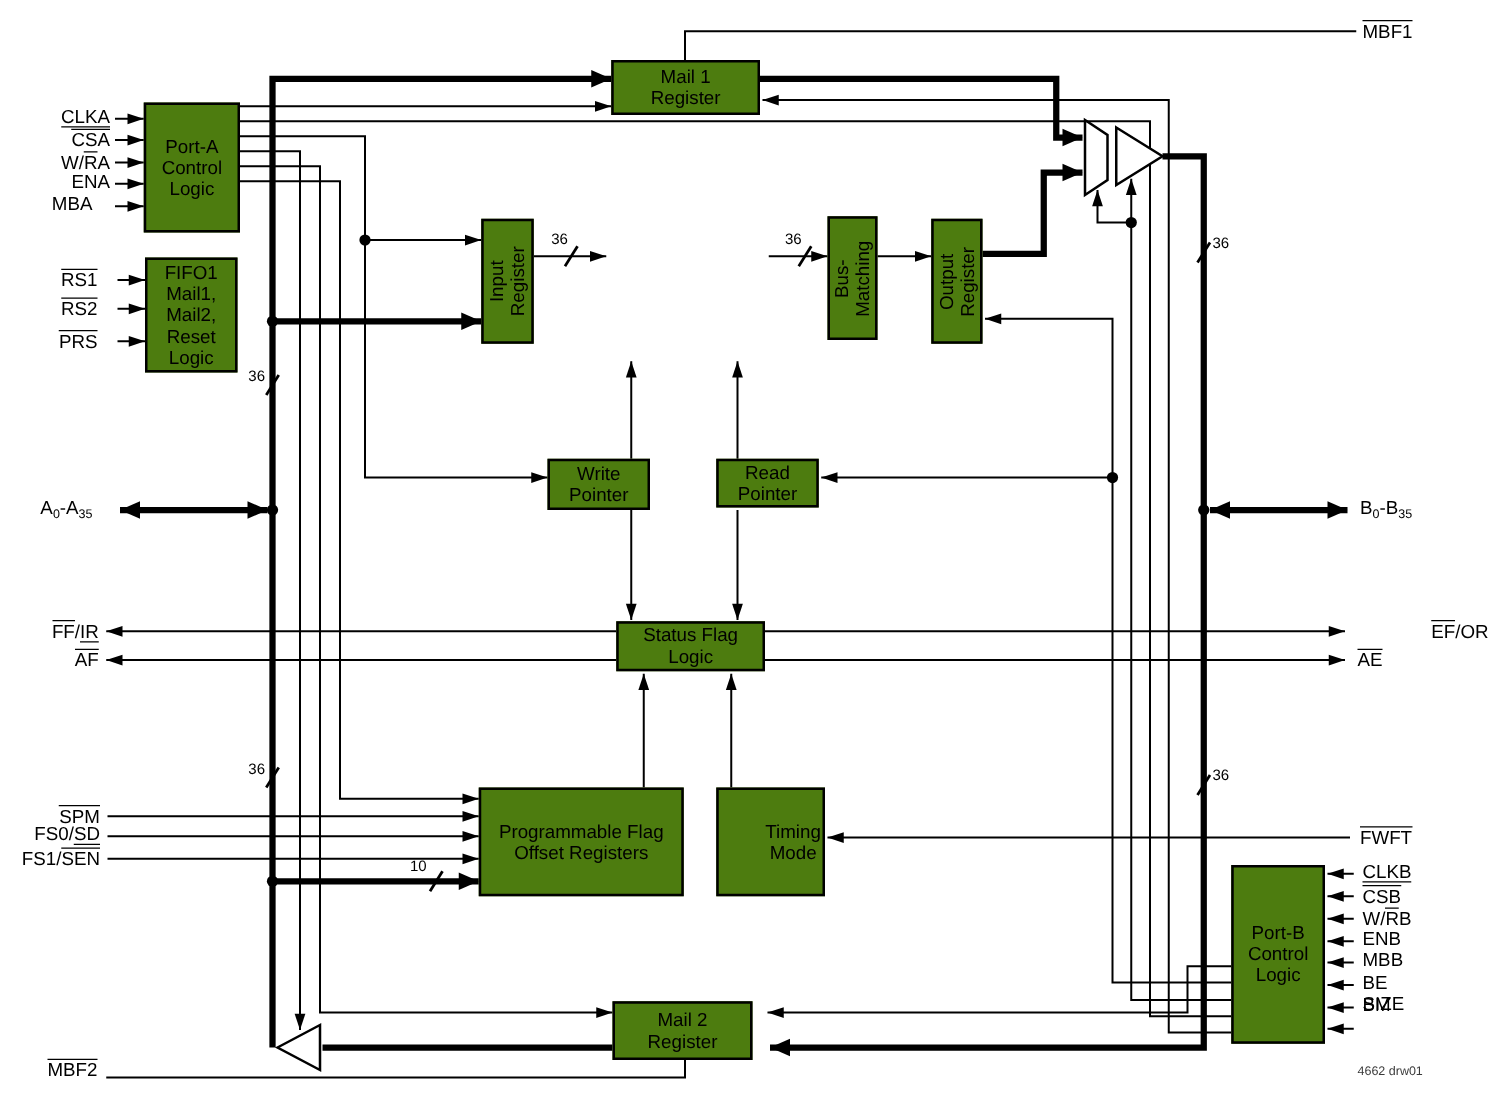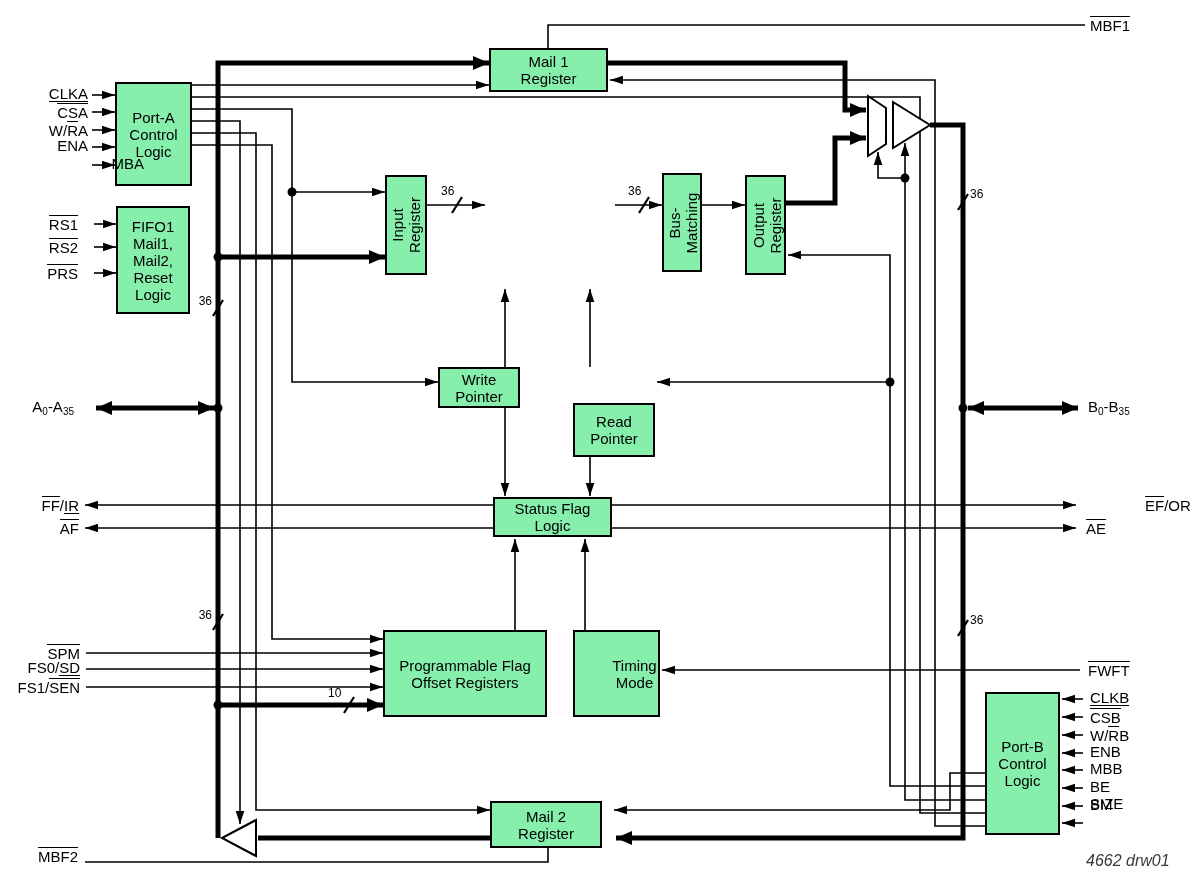--- a/index.html
+++ b/index.html
@@ -2,31 +2,31 @@
 <html><head>
 <meta charset="utf-8">
 <style>
   html,body{margin:0;padding:0;background:#fff;width:1199px;height:884px;overflow:hidden;}
   body{font-family:"Liberation Sans","DejaVu Sans",sans-serif;color:#000;}
   .stage{position:relative;width:1199px;height:884px;background:#fff;}
   .stage svg{position:absolute;left:0;top:0;z-index:1;}
   .layer{position:absolute;left:0;top:0;width:100%;height:100%;}
   .boxes{z-index:2;}
   .labels{z-index:3;}
-  .dbox{position:absolute;border:2px solid #000;background:#86efac;box-sizing:border-box;}
+  .dbox{position:absolute;border:2px solid #000;background:#4d7c0f;box-sizing:border-box;}
   .dbox .ctr{position:absolute;display:flex;flex-direction:column;align-items:center;justify-content:center;text-align:center;}
   .dbox .ln{font-size:15px;line-height:17px;white-space:nowrap;}
   .dbox .ln.small{font-size:12px;line-height:16px;}
   .plabel{position:absolute;font-size:15px;line-height:15px;white-space:nowrap;z-index:3;}
   .plabel .seg{display:inline-block;line-height:15px;}
   .plabel .seg.o{border-top:1.6px solid #000;padding-top:1px;}
   .plabel .seg.u{border-bottom:1.6px solid #000;}
   .plabel .seg.sub{font-size:10px;vertical-align:-3px;border:none;}
   .buslabel{position:absolute;font-size:12px;line-height:12px;z-index:3;white-space:nowrap;}
-  .fig{position:absolute;font-size:16px;color:#3a3a3a;z-index:3;white-space:nowrap;font-style:italic;}
+  .fig{position:absolute;font-size:10px;color:#3a3a3a;z-index:3;white-space:nowrap;}
   .ramline{position:absolute;top:0;bottom:0;width:0;border-left:1.8px solid #000;}
 </style>
 </head>
 <body>
 
 <div class="stage">
   <svg id="wires" width="1199" height="884" viewBox="0 0 1199 884">
       <polyline points="548,48 548,25 1085,25" fill="none" stroke="#000" stroke-width="1.6"></polyline>
       <polyline points="192,85 489,85" fill="none" stroke="#000" stroke-width="1.6"></polyline>
       <polygon points="489,85 476,89.3 476,80.7" fill="#000"></polygon>
@@ -158,21 +158,21 @@
       <line x1="344" y1="713" x2="354" y2="697" stroke="#000" stroke-width="2.2"></line>
     </svg>
   <div class="layer boxes" id="boxes">
       <div class="dbox" style="left: 115px; top: 82px; width: 77px; height: 104px;">
         <div class="ctr" style="inset: 0px;">
           <div class="ln">Port-A</div>
           <div class="ln">Control</div>
           <div class="ln">Logic</div>
         </div>
       </div>
-      <div class="dbox" style="left: 116px; top: 206px; width: 74px; height: 108px;">
+      <div class="dbox" style="left: 116px; top: 206px; width: 74px; height: 92px;">
         <div class="ctr" style="inset: 0px;">
           <div class="ln">FIFO1</div>
           <div class="ln">Mail1,</div>
           <div class="ln">Mail2,</div>
           <div class="ln">Reset</div>
           <div class="ln">Logic</div>
         </div>
       </div>
       <div class="dbox" style="left: 489px; top: 48px; width: 119px; height: 44px;">
         <div class="ctr" style="inset: 0px;">
@@ -197,21 +197,21 @@
           <div class="ln">Output</div>
           <div class="ln">Register</div>
         </div>
       </div>
       <div class="dbox" style="left: 438px; top: 367px; width: 82px; height: 41px; padding-left: 46px;">
         <div class="ctr" style="inset: 0px;">
           <div class="ln">Write</div>
           <div class="ln">Pointer</div>
         </div>
       </div>
-      <div class="dbox" style="left: 573px; top: 367px; width: 82px; height: 54px; margin-top: 36px;">
+      <div class="dbox" style="left: 573px; top: 367px; width: 82px; height: 39px;">
         <div class="ctr" style="inset: 0px;">
           <div class="ln">Read</div>
           <div class="ln">Pointer</div>
         </div>
       </div>
       <div class="dbox" style="left: 493px; top: 497px; width: 119px; height: 40px;">
         <div class="ctr" style="inset: 0px;">
           <div class="ln">Status Flag</div>
           <div class="ln">Logic</div>
         </div>
@@ -240,21 +240,21 @@
           <div class="ln">Control</div>
           <div class="ln">Logic</div>
         </div>
       </div>
     </div>
   <div class="layer labels" id="labels">
       <div class="plabel" style="top: 86px; right: 1111px;"><span class="seg u">CLKA</span></div>
       <div class="plabel" style="top: 103px; right: 1111px;"><span class="seg o">CSA</span></div>
       <div class="plabel" style="top: 121px; right: 1111px;"><span class="seg">W/</span><span class="seg o">R</span><span class="seg">A</span></div>
       <div class="plabel" style="top: 138px; right: 1111px;"><span class="seg">ENA</span></div>
-      <div class="plabel" style="top: 156px; right: 1055px;"><span class="seg">MBA</span></div>
+      <div class="plabel" style="top: 156px; right: 1125px;"><span class="seg">MBA</span></div>
       <div class="plabel" style="top: 215px; right: 1121px;"><span class="seg o">RS1</span></div>
       <div class="plabel" style="top: 238px; right: 1121px;"><span class="seg o">RS2</span></div>
       <div class="plabel" style="top: 264px; right: 1121px;"><span class="seg o">PRS</span></div>
       <div class="plabel" style="top: 399px; right: 1125px;"><span class="seg">A</span><span class="seg sub">0</span><span class="seg">-A</span><span class="seg sub">35</span></div>
       <div class="plabel" style="top: 496px; right: 1120px;"><span class="seg o">FF</span><span class="seg">/</span><span class="seg u">IR</span></div>
       <div class="plabel" style="top: 519px; right: 1120px;"><span class="seg o">AF</span></div>
       <div class="plabel" style="top: 644px; right: 1119px;"><span class="seg o">SPM</span></div>
       <div class="plabel" style="top: 660px; right: 1119px;"><span class="seg">FS0/</span><span class="seg u">SD</span></div>
       <div class="plabel" style="top: 678px; right: 1119px;"><span class="seg">FS1/</span><span class="seg o">SEN</span></div>
       <div class="plabel" style="top: 847px; right: 1121px;"><span class="seg o">MBF2</span></div>

